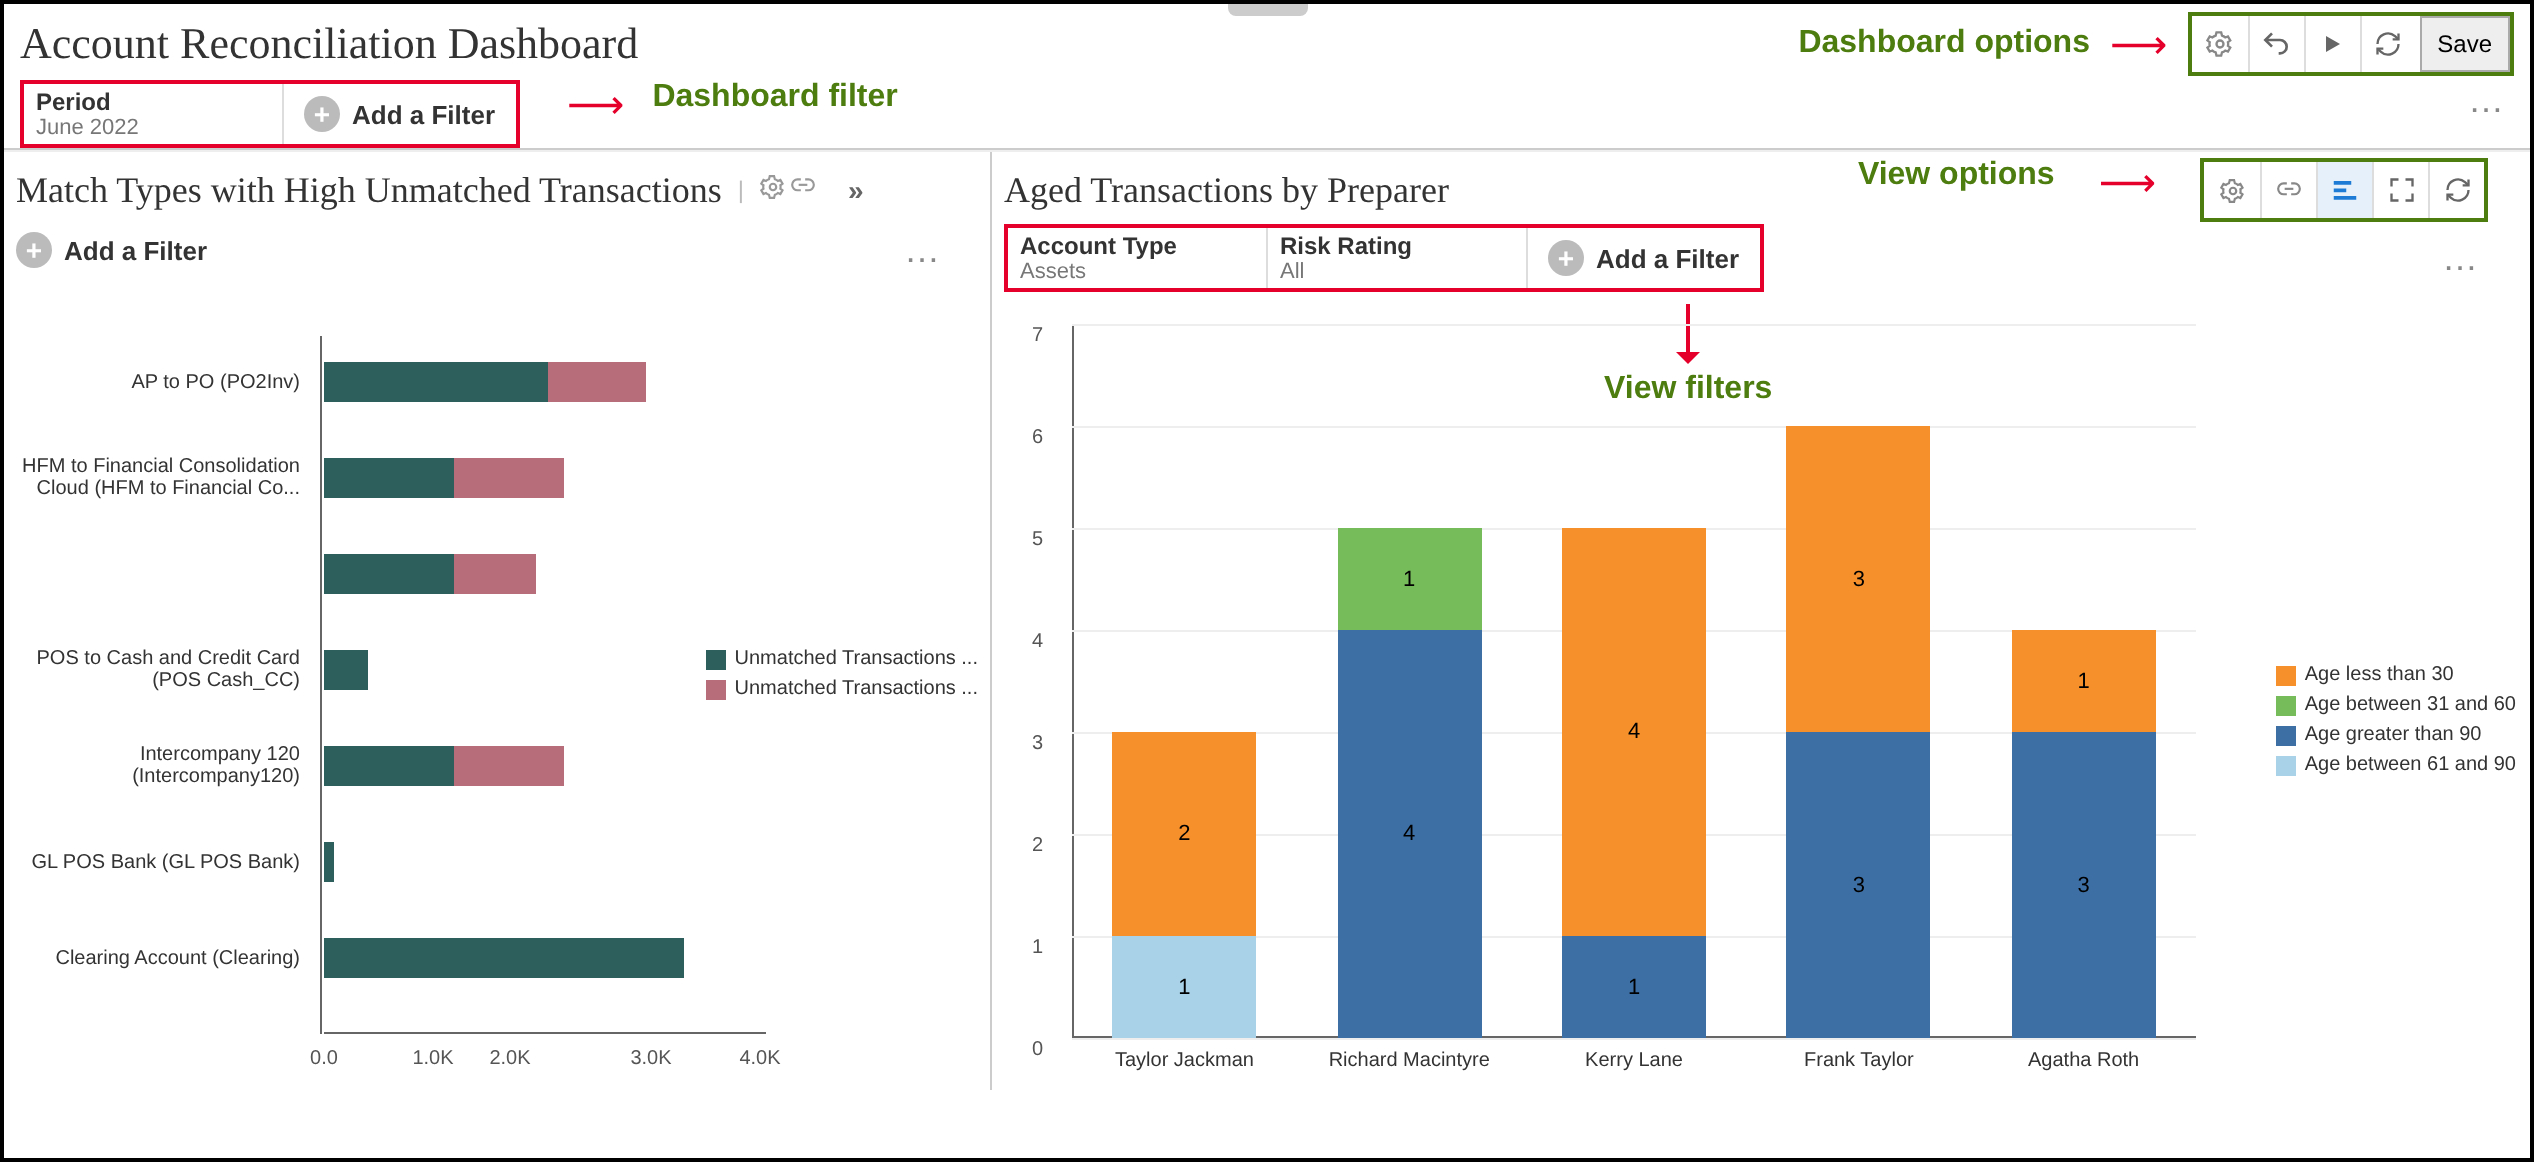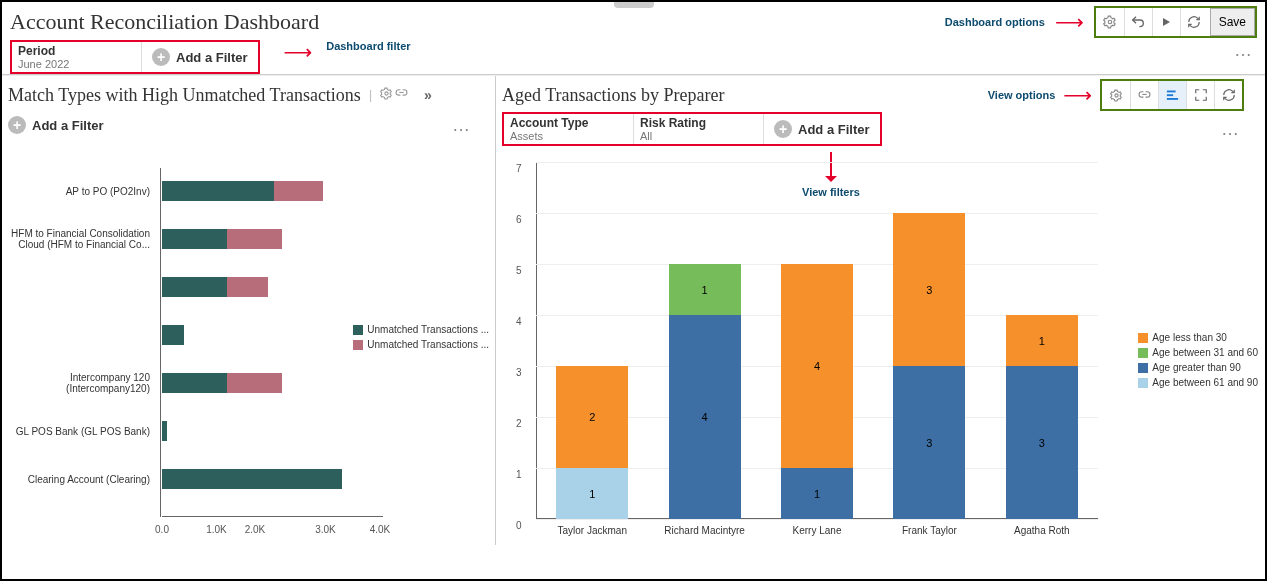--- a/index.html
+++ b/index.html
@@ -89,22 +89,22 @@
     font-weight: bold; font-size: 13px;
     cursor: pointer;
   }
   .plus-circle {
     width: 18px; height: 18px; border-radius: 50%;
     background: #bbb; color: #fff;
     display: inline-flex; align-items: center; justify-content: center;
     font-weight: bold; font-size: 14px;
   }
   .annot {
-    color: #0c4a6e;
-    font-size: 11px;
+    color: #4d7c0f;
+    font-size: 16px;
     font-weight: bold;
   }
   .arrow {
     display:inline-block;
     color:#E4002B;
     font-size: 20px;
   }
   .ellipsis-btn {
     margin-left: auto;
     margin-right: 4px;
@@ -307,20 +307,21 @@
               <div class="bar-rose" style="width: 54.5px;"></div>
             </div>
           </div>
           <div class="hrow" style="top: 110px; width: 100%;">
             <div class="bars" style="height: 20px;">
               <div class="bar-teal" style="width: 65.4px;"></div>
               <div class="bar-rose" style="width: 40.875px;"></div>
             </div>
           </div>
           <div class="hrow" style="top: 158px; width: 100%;">
+            <div class="cat">POS to Cash and Credit Card (POS Cash_CC)</div>
             <div class="bars" style="height: 20px;">
               <div class="bar-teal" style="width: 21.8px;"></div>
               <div class="bar-rose" style="width: 0px;"></div>
             </div>
           </div>
           <div class="hrow" style="top: 206px; width: 100%;">
             <div class="cat">Intercompany 120 (Intercompany120)</div>
             <div class="bars" style="height: 20px;">
               <div class="bar-teal" style="width: 65.4px;"></div>
               <div class="bar-rose" style="width: 54.5px;"></div>
@@ -359,21 +360,21 @@
           </div>
       </div>
     </div>
   </div>
 
   <div class="view-col right">
     <div class="view-head" style="justify-content:space-between;">
       <div style="display:flex;align-items:center;gap:0;">
         <span class="view-title">Aged Transactions by Preparer</span>
       </div>
-      <div style="display:flex;align-items:center;gap:8px;">
+      <div style="display:flex;align-items:flex-start;gap:22px;">
         <span class="annot">View options</span>
         <span class="arrow">⟶</span>
         <span class="options-box">
           <span class="icon-btn">
             <svg width="13" height="13" viewBox="0 0 24 24" fill="none" stroke="#888" stroke-width="2">
                 <circle cx="12" cy="12" r="3"></circle>
                 <path d="M19 12a7 7 0 0 0-.2-1.6l2-1.5-2-3.4-2.3.9a7 7 0 0 0-2.8-1.6L13 2h-4l-.7 2.8a7 7 0 0 0-2.8 1.6l-2.3-.9-2 3.4 2 1.5A7 7 0 0 0 3 12c0 .5.1 1.1.2 1.6l-2 1.5 2 3.4 2.3-.9a7 7 0 0 0 2.8 1.6L9 22h4l.7-2.8a7 7 0 0 0 2.8-1.6l2.3.9 2-3.4-2-1.5c.1-.5.2-1.1.2-1.6z"></path>
               </svg>
           </span>
           <span class="icon-btn">

